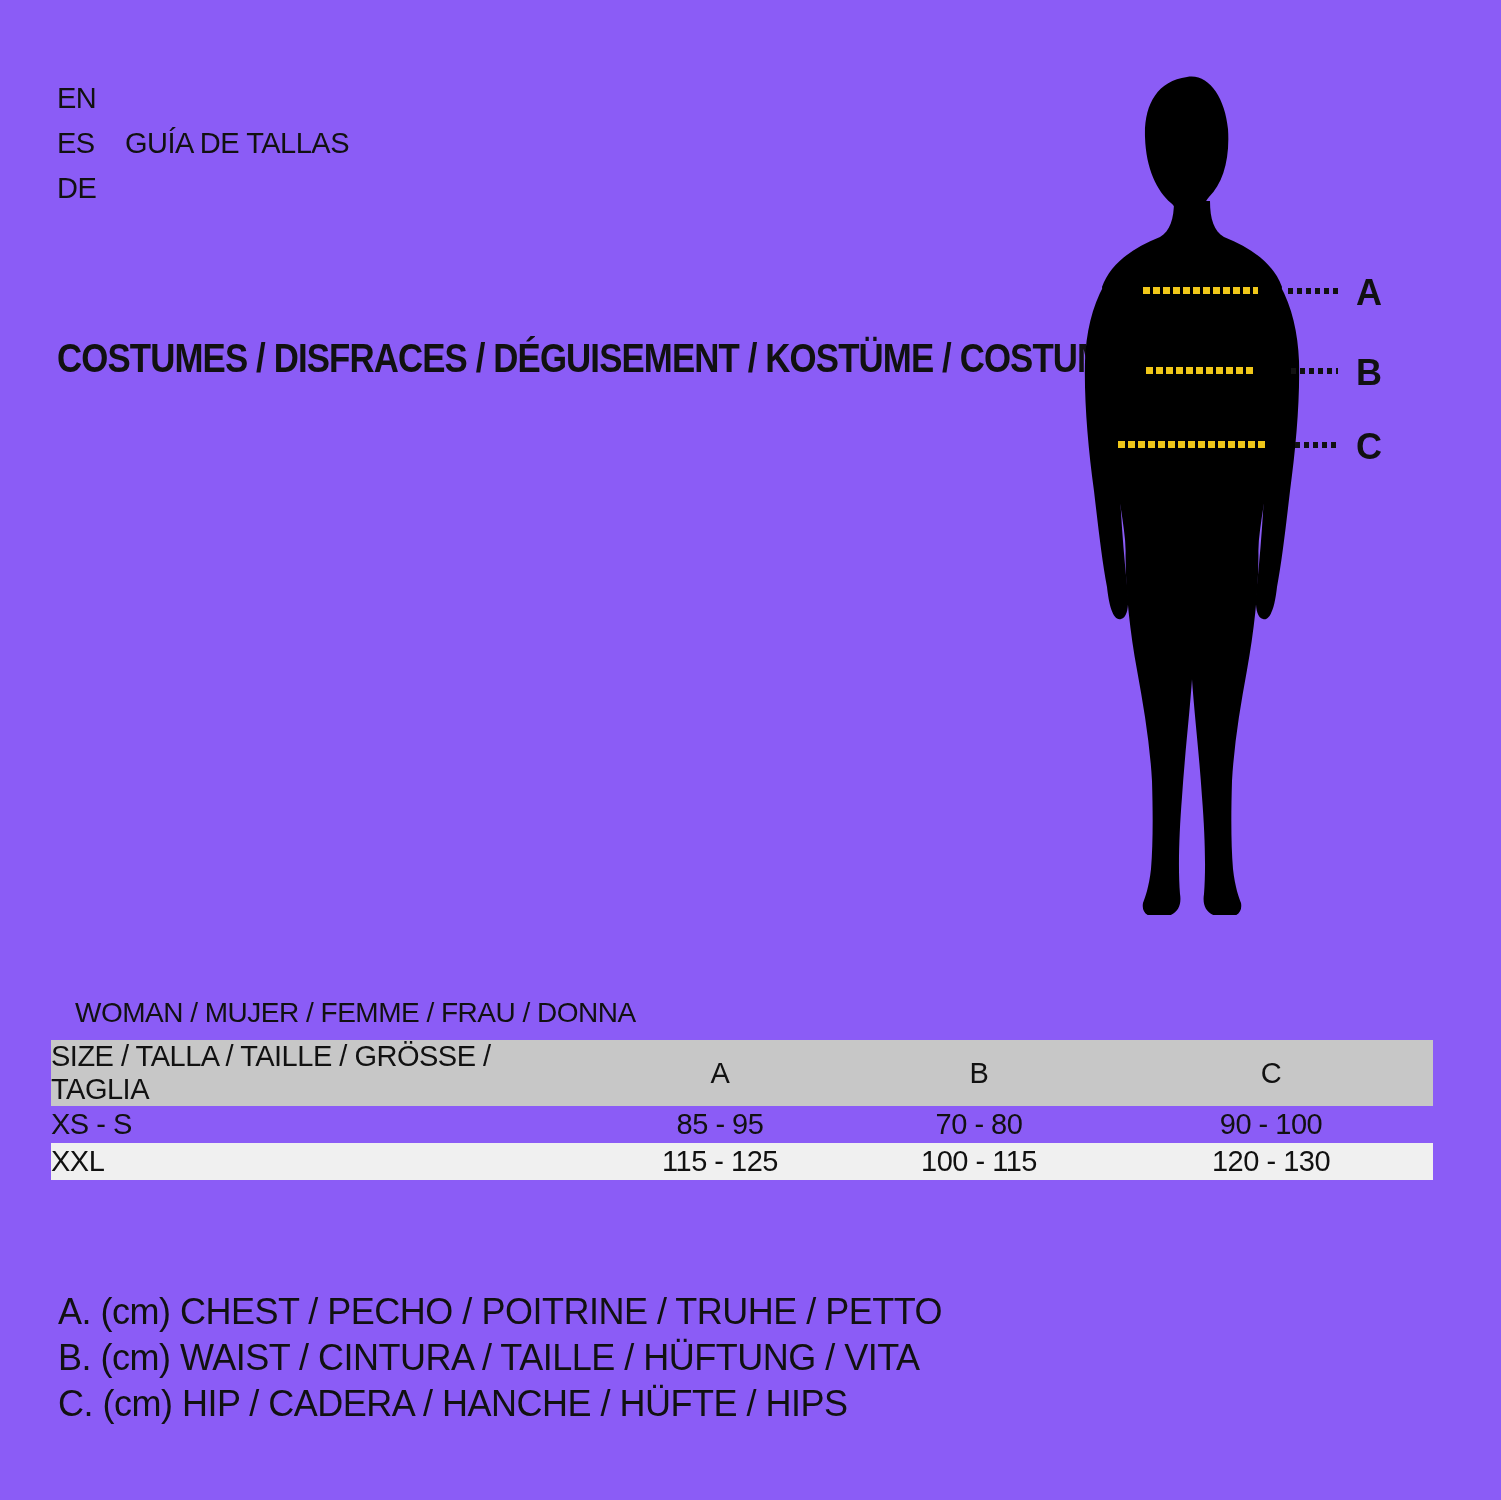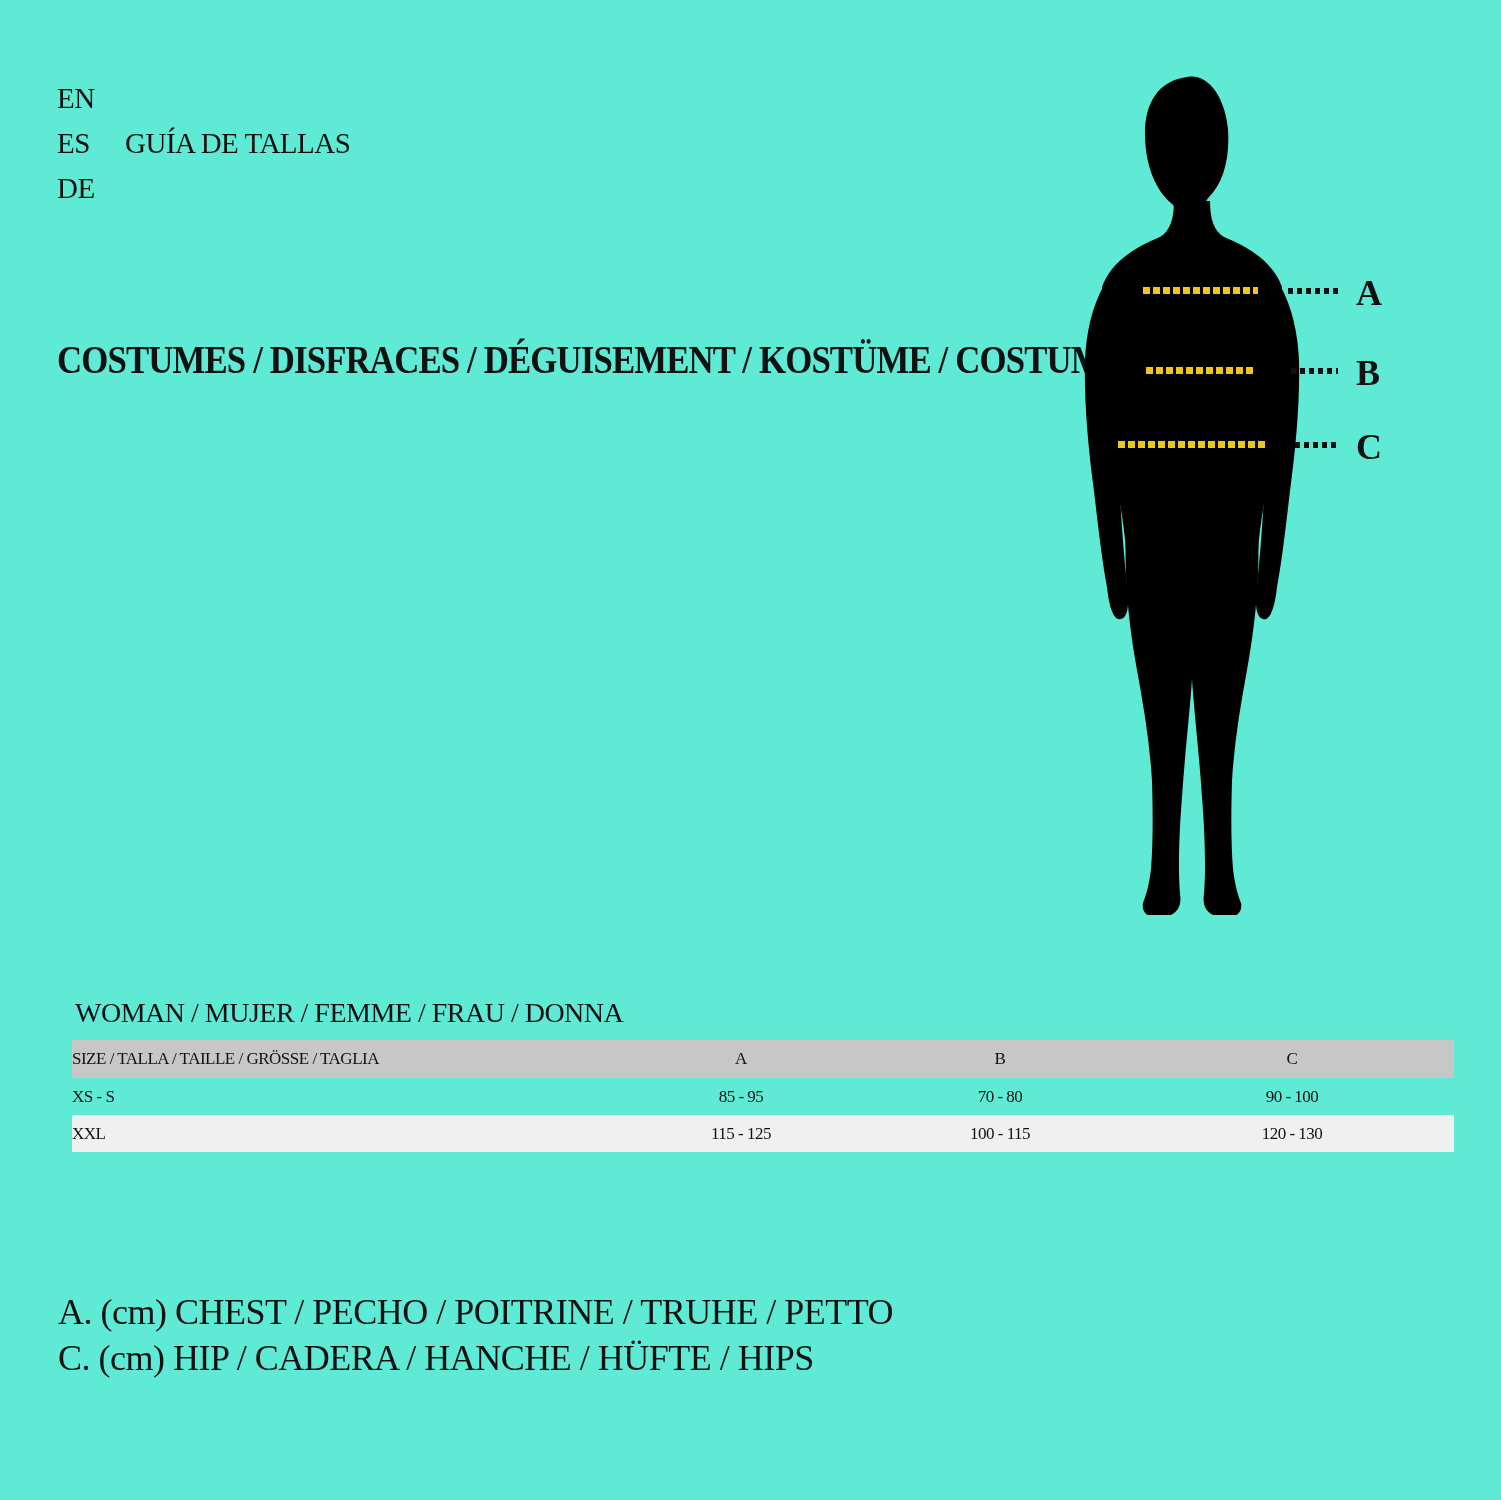--- a/index.html
+++ b/index.html
@@ -5,22 +5,22 @@
   :root{
     --ink:#111111;
     --accent:#F0C719;
     --header-bg:#c7c7c7;
     --stripe-bg:#f0f0f0;
   }
   html,body{margin:0;padding:0;background:#fff;}
   .canvas{
     position:relative;
     width:1501px;height:1500px;
-    background:#5eead4;
-    font-family:Liberation Serif, serif;
+    background:#8b5cf6;
+    font-family:Liberation Sans, sans-serif;
     color:var(--ink);
     overflow:hidden;
   }
   
   .lang-list{position:absolute;left:57px;top:76px;}
   .lang-row{display:flex;height:45px;align-items:center;font-size:29px;font-weight:500;letter-spacing:-0.5px;}
   .lang-code{width:68px;flex:0 0 68px;}
   .lang-text{white-space:nowrap;}
   
   .category{
@@ -34,22 +34,22 @@
   
   .dash-yellow{position:absolute;height:7px;z-index:3;
     background:repeating-linear-gradient(90deg,var(--accent) 0 7px,transparent 7px 10px);}
   .dash-black{position:absolute;height:6px;z-index:2;
     background:repeating-linear-gradient(90deg,var(--ink) 0 5px,transparent 5px 9px);}
   .meas-label{position:absolute;z-index:3;font-size:36px;font-weight:700;line-height:1;}
   
   .section-title{position:absolute;left:58px;top:980px;margin:17px;
     font-size:28px;font-weight:500;letter-spacing:-0.5px;white-space:nowrap;}
   
-  .size-table{position:absolute;left:72px;top:1040px;width:1382px;
-    border-collapse:collapse;table-layout:fixed;font-size:17px;}
+  .size-table{position:absolute;left:51px;top:1040px;width:1382px;
+    border-collapse:collapse;table-layout:fixed;font-size:29px;}
   .size-table th,.size-table td{padding:0;font-weight:400;letter-spacing:-0.5px;}
   .size-table thead tr{height:38px;background:var(--header-bg);}
   .size-table thead th{font-weight:500;}
   .size-table tbody tr{height:37px;}
   .size-table tbody tr:nth-child(even){background:var(--stripe-bg);}
   .col-size{width:540px;}
   .col-a{width:258px;}
   .col-b{width:260px;}
   .col-c{width:324px;}
   .cell-size{text-align:left;padding-left:8px;}
@@ -132,16 +132,17 @@
         <td class="cell-size">XXL</td>
         <td class="cell-val">115 - 125</td>
         <td class="cell-val">100 - 115</td>
         <td class="cell-val">120 - 130</td>
       </tr>
     </tbody>
   </table>
 
   <div class="notes">
     <div class="note-line">A. (cm) CHEST / PECHO / POITRINE / TRUHE / PETTO</div>
+    <div class="note-line">B. (cm) WAIST / CINTURA / TAILLE / HÜFTUNG / VITA</div>
     <div class="note-line">C. (cm) HIP / CADERA / HANCHE / HÜFTE / HIPS</div>
   </div>
 
 </div>
 
 </body></html>

